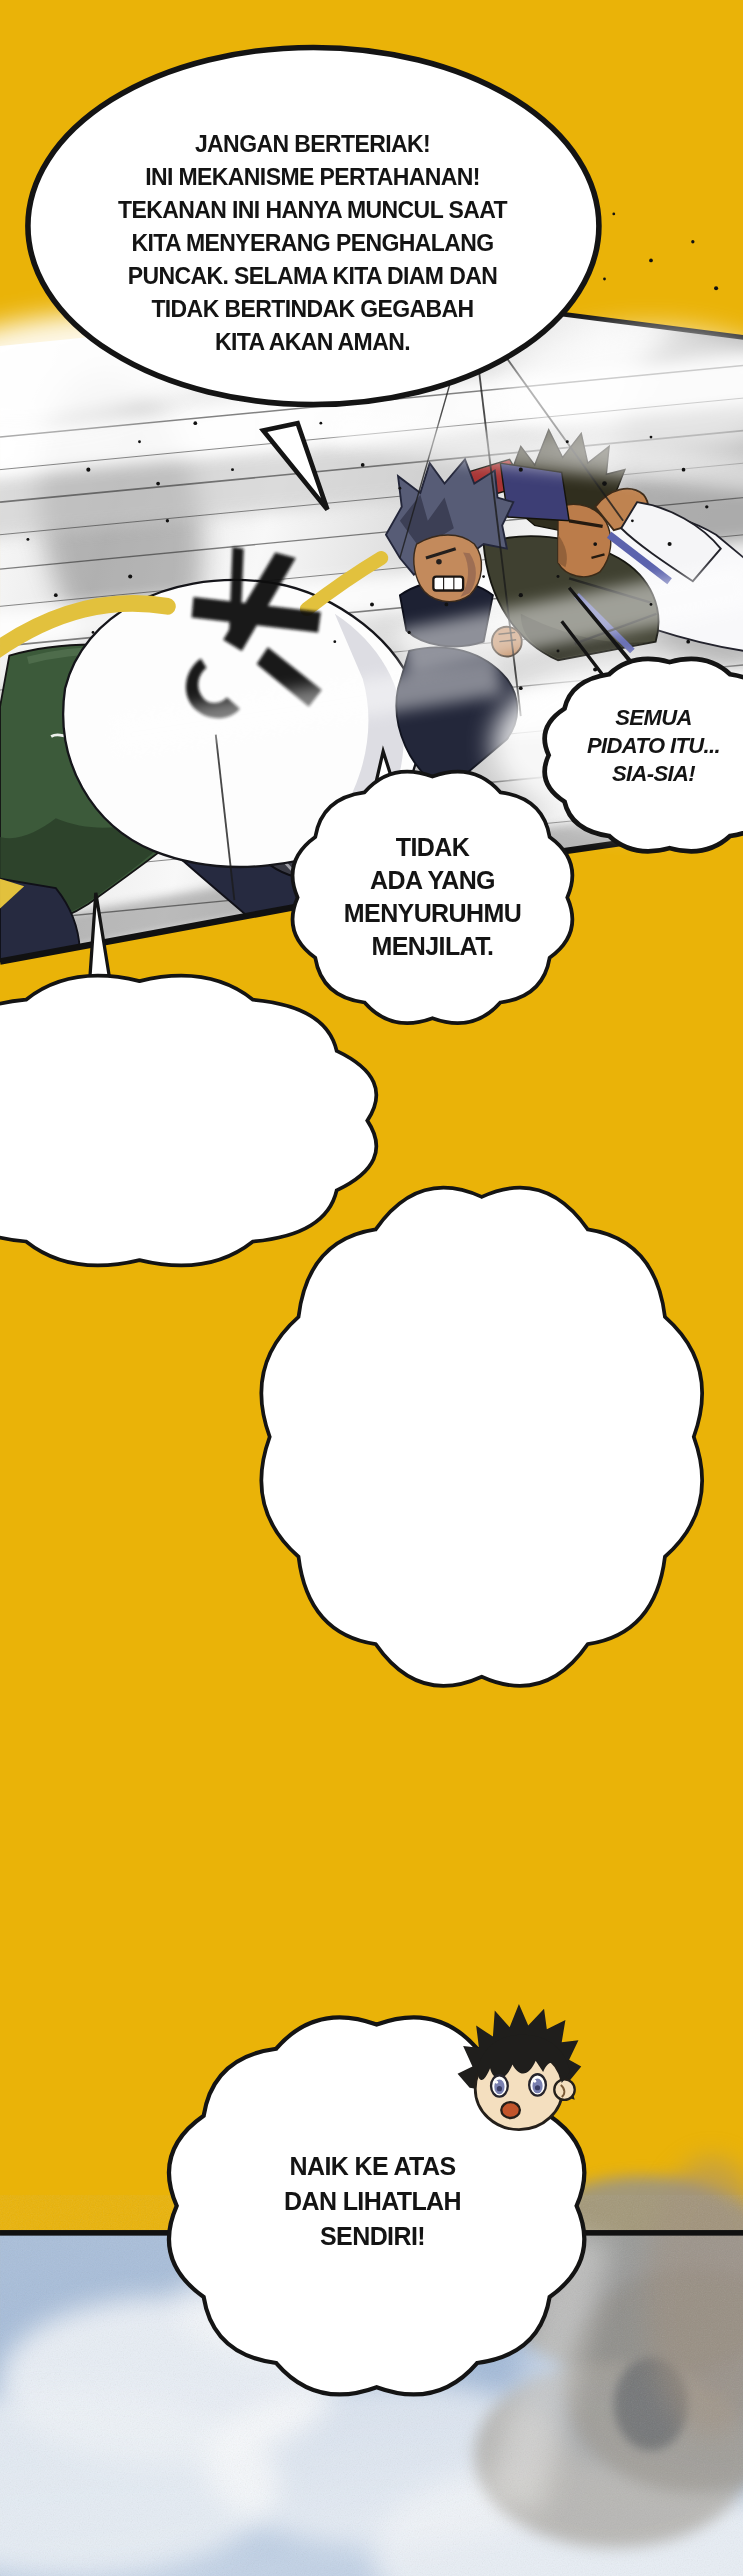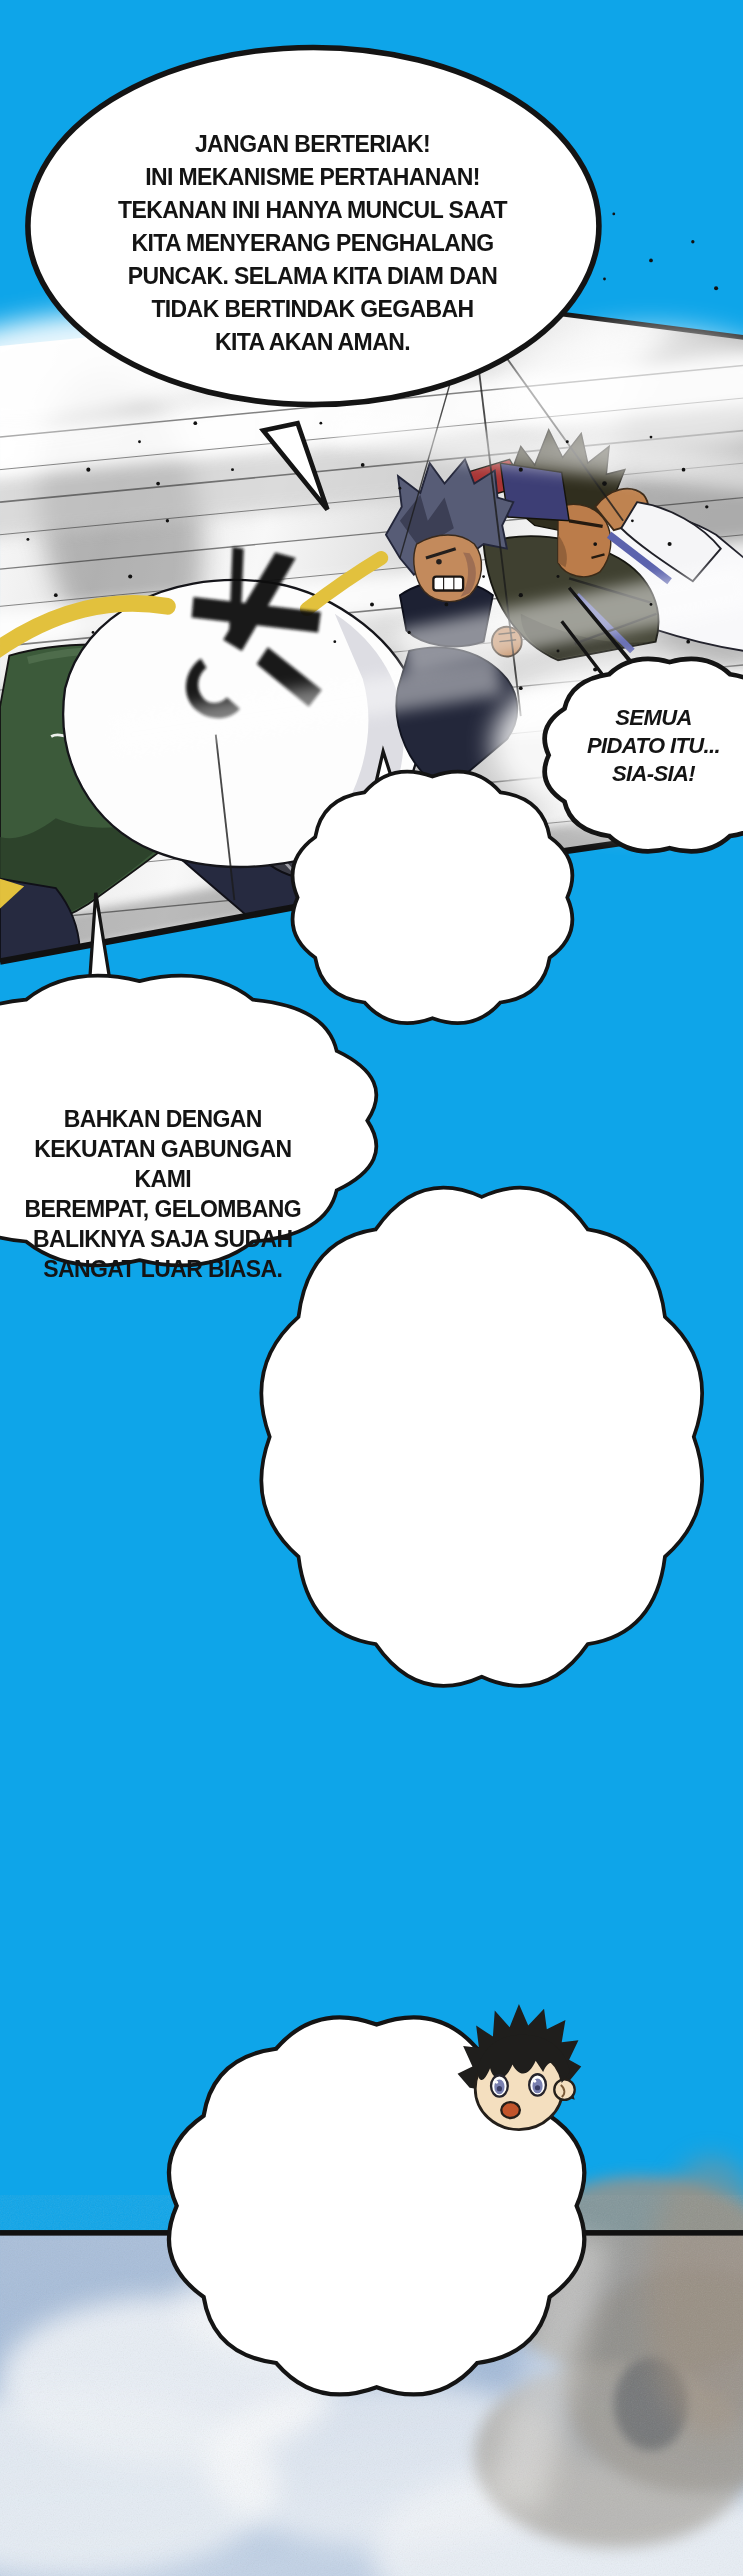--- a/index.html
+++ b/index.html
@@ -1,18 +1,18 @@
 <!DOCTYPE html>
 <html style="font-size:15px"><head>
 <meta charset="utf-8">
 <style>
   html,body{margin:0;padding:0;background:#ffffff;}
   .page{
     position:relative;width:744px;height:2576px;margin:0 auto;
-    background:#0ea5e9;overflow:hidden;
+    background:#eab308;overflow:hidden;
     font-family:"Liberation Sans", sans-serif;
   }
   .scene-svg{position:absolute;left:0;top:0;}
   .speech{
     position:absolute;white-space:pre-line;text-align:center;
     color:#141414;font-weight:700;letter-spacing:-0.6px;
     font-family:"Liberation Sans", sans-serif;
   }
   .speech.warning{left:59px;top:128px;width:507px;font-size:23px;line-height:33px;}
   .speech.retort{left:558px;top:704px;width:191px;font-size:22px;line-height:28px;font-style:italic;}
@@ -306,20 +306,22 @@
 <div class="speech warning">JANGAN BERTERIAK!
 INI MEKANISME PERTAHANAN!
 TEKANAN INI HANYA MUNCUL SAAT
 KITA MENYERANG PENGHALANG
 PUNCAK. SELAMA KITA DIAM DAN
 TIDAK BERTINDAK GEGABAH
 KITA AKAN AMAN.</div>
 <div class="speech retort">SEMUA
 PIDATO ITU...
 SIA-SIA!</div>
-<div class="speech observation">BAHKAN DENGAN
-KEKUATAN GABUNGAN KAMI
-BEREMPAT, GELOMBANG
-BALIKNYA SAJA SUDAH
-SANGAT LUAR BIASA.</div>
+<div class="speech deadpan">TIDAK
+ADA YANG
+MENYURUHMU
+MENJILAT.</div>
+<div class="speech command">NAIK KE ATAS
+DAN LIHATLAH
+SENDIRI!</div>
 
 </div>
 
 
 </body></html>

